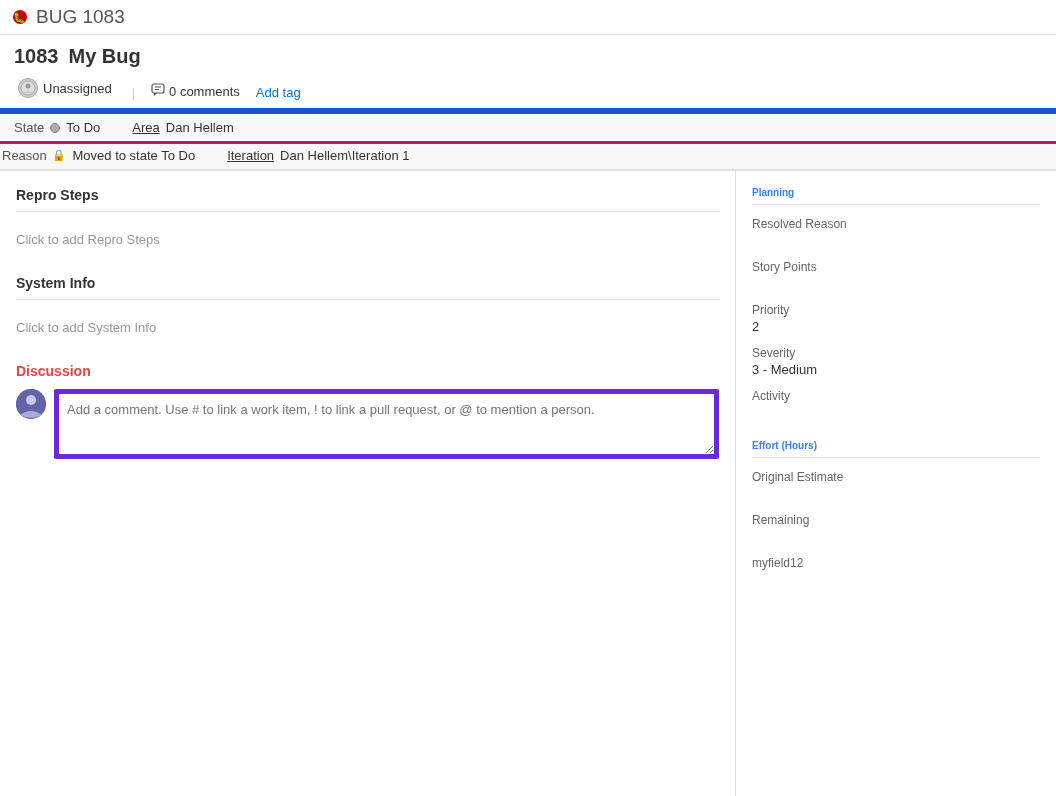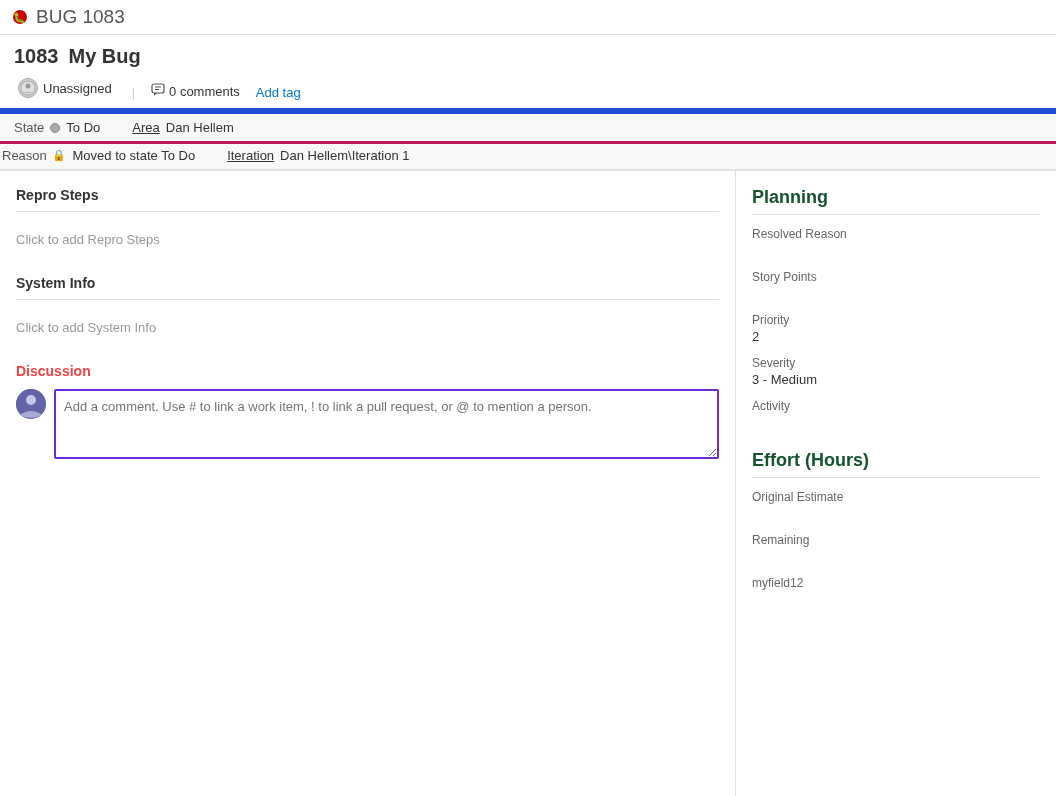--- a/index.html
+++ b/index.html
@@ -219,43 +219,43 @@
       font-size: 12px;
       font-weight: bold;
       flex-shrink: 0;
       overflow: hidden;
     }
     .comment-input-box {
       flex: 1;
     }
     .comment-input-area {
       width: 100%;
-      border: 2px solid #6d28d9;
+      border: 5px solid #6d28d9;
       border-radius: 2px;
       padding: 8px;
       font-size: 13px;
       color: #aaa;
       min-height: 70px;
       resize: vertical;
       font-family: inherit;
       background: #fff;
     }
 
     
     .right-pane {
       width: 320px;
       padding: 16px 16px;
       overflow-y: auto;
       background: #fff;
     }
 
     .right-section-title {
-      font-size: 18px;
+      font-size: 10px;
       font-weight: 600;
-      color: #14532d;
+      color: #3b82f6;
       margin-bottom: 6px;
     }
     .right-section-divider {
       border: none;
       border-top: 1px solid #e0e0e0;
       margin-bottom: 12px;
     }
     .right-field {
       margin-bottom: 12px;
     }

